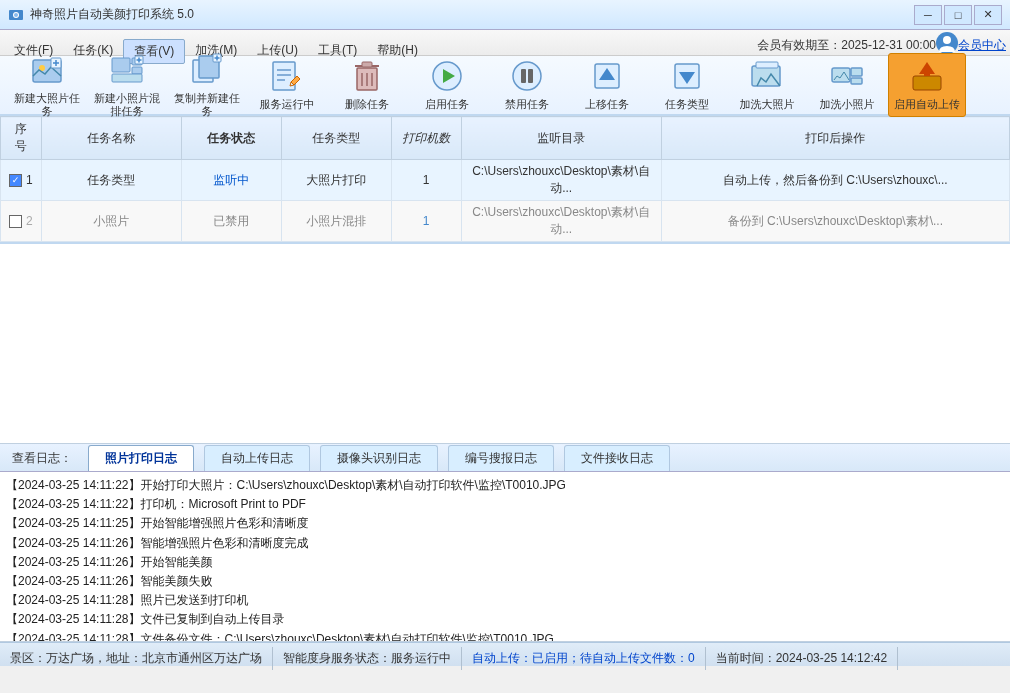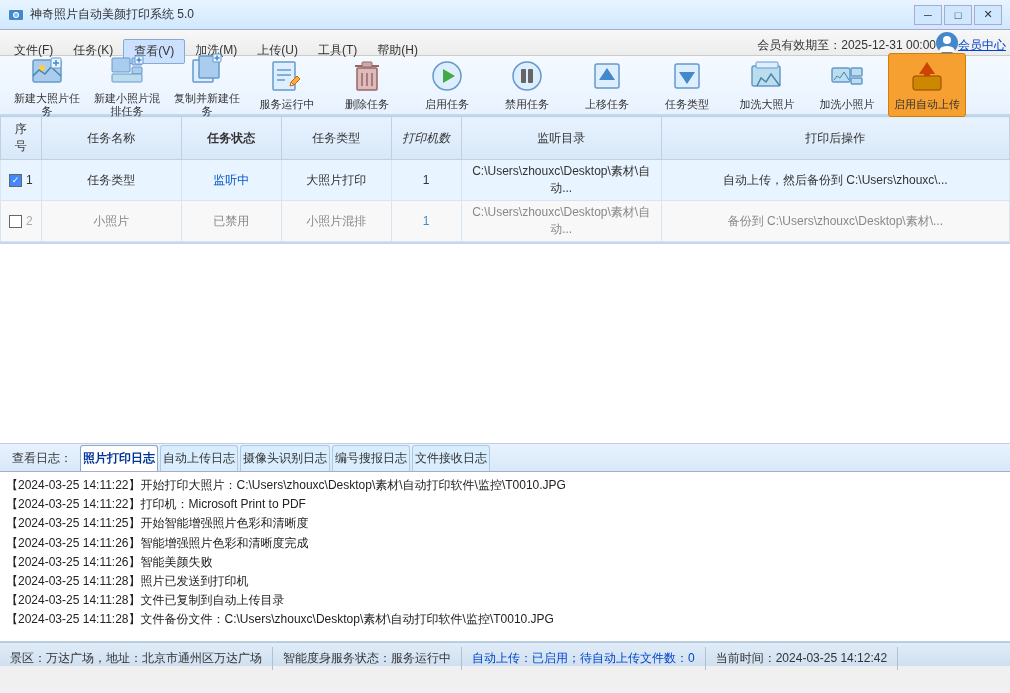--- a/index.html
+++ b/index.html
@@ -181,24 +181,24 @@
     }
 
     
     .log-tabs {
       background: linear-gradient(to bottom, #e8f2ff, #d8e8f8);
       height: 28px;
       display: flex;
       align-items: flex-end;
       padding: 0 4px;
       border-bottom: 1px solid #aac;
-      gap: 0;
+      gap: 8px;
     }
     .log-tab {
-      padding: 4px 2px;
+      padding: 4px 16px;
       cursor: pointer;
       font-size: 12px;
       color: #333;
       border: 1px solid #b0c8e0;
       border-bottom: none;
       border-radius: 3px 3px 0 0;
       background: #d8eeff;
       margin-right: 2px;
     }
     .log-tab.active {
@@ -501,20 +501,21 @@
   <div class="log-tab">摄像头识别日志</div>
   <div class="log-tab">编号搜报日志</div>
   <div class="log-tab">文件接收日志</div>
 </div>
 
 <div class="log-area" style="position:relative;">
   <span class="log-line">【2024-03-25 14:11:22】开始打印大照片：C:\Users\zhouxc\Desktop\素材\自动打印软件\监控\T0010.JPG</span>
   <span class="log-line">【2024-03-25 14:11:22】打印机：Microsoft Print to PDF</span>
   <span class="log-line">【2024-03-25 14:11:25】开始智能增强照片色彩和清晰度</span>
   <span class="log-line">【2024-03-25 14:11:26】智能增强照片色彩和清晰度完成</span>
+  <span class="log-line">【2024-03-25 14:11:26】开始智能美颜</span>
   <span class="log-line">【2024-03-25 14:11:26】智能美颜失败</span>
   <span class="log-line">【2024-03-25 14:11:28】照片已发送到打印机</span>
   <span class="log-line">【2024-03-25 14:11:28】文件已复制到自动上传目录</span>
   <span class="log-line">【2024-03-25 14:11:28】文件备份文件：C:\Users\zhouxc\Desktop\素材\自动打印软件\监控\T0010.JPG</span>
 
 </div>
 
 <div class="status-bar">
   <div class="status-seg">景区：万达广场，地址：北京市通州区万达广场</div>
   <div class="status-seg">

